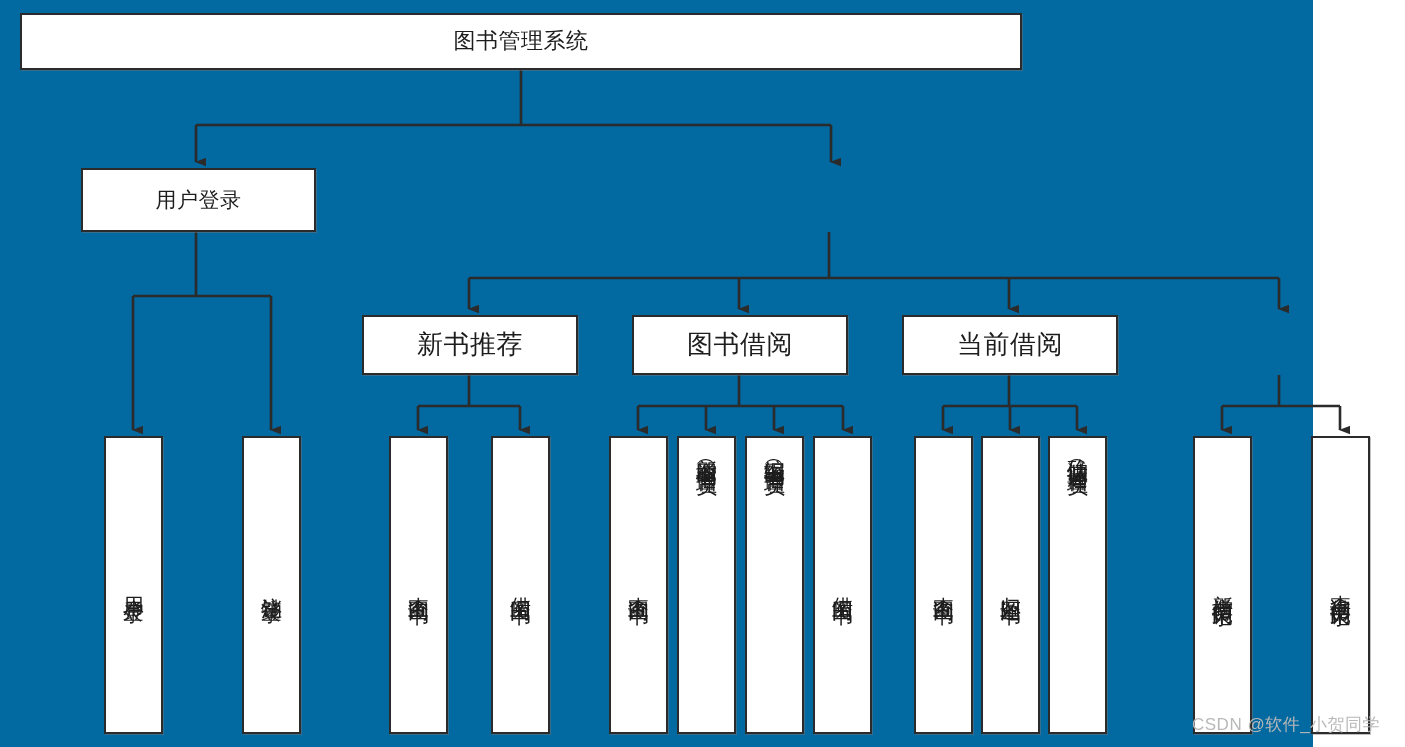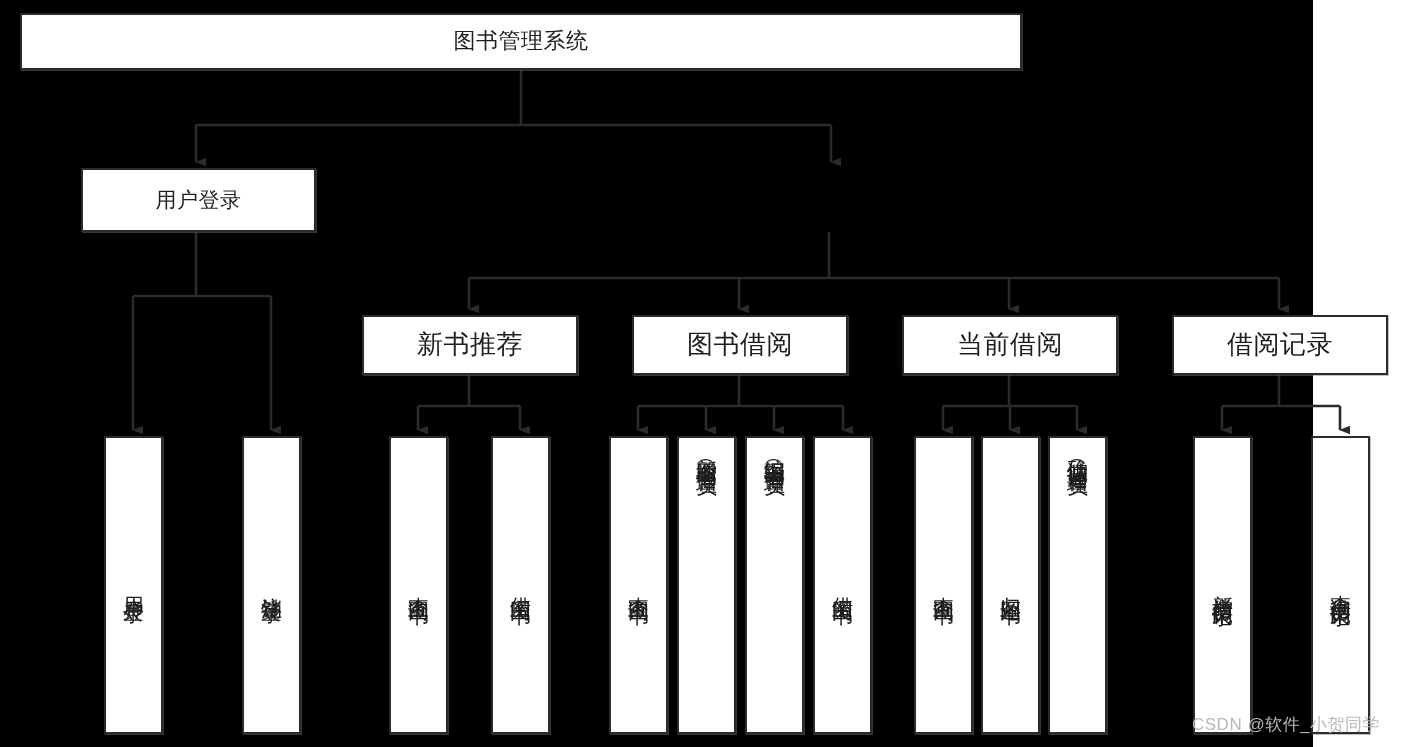--- a/index.html
+++ b/index.html
@@ -1,21 +1,21 @@
 <!DOCTYPE html>
 <html><head>
 <meta charset="utf-8">
 <title>图书管理系统 功能结构图</title>
 <style>
   html,body{margin:0;padding:0;background:#ffffff;}
   body{
     font-family:"Liberation Sans","DejaVu Sans",sans-serif;
     width:1405px;height:747px;overflow:hidden;position:relative;
   }
-  #diagram-root{position:relative;width:1313px;height:747px;background:#000000;}
+  #diagram-root{position:relative;width:1313px;height:747px;background:#0369a1;}
   svg.wires{position:absolute;left:0;top:0;width:1405px;height:747px;pointer-events:none;}
 
   .node{
     position:absolute;
     box-sizing:border-box;
     background:#ffffff;
     border:2px solid #2b2b2b;
     display:flex;
     align-items:center;
     justify-content:center;
@@ -124,23 +124,20 @@
 
   <div class="node level3" style="left:362px;top:315px;width:216px;height:60px;">
     <span class="lbl">新书推荐</span>
   </div>
   <div class="node level3" style="left:632px;top:315px;width:216px;height:60px;">
     <span class="lbl">图书借阅</span>
   </div>
   <div class="node level3" style="left:902px;top:315px;width:216px;height:60px;">
     <span class="lbl">当前借阅</span>
   </div>
-  <div class="node level3" style="left:1172px;top:315px;width:216px;height:60px;">
-    <span class="lbl">借阅记录</span>
-  </div>
 
   <div class="node leaf centered" style="left:104px;top:436px;width:59px;height:298px;">
     <span class="lbl">用户登录</span>
   </div>
   <div class="node leaf centered" style="left:242px;top:436px;width:59px;height:298px;">
     <span class="lbl">注销登录</span>
   </div>
 
   <div class="node leaf centered" style="left:389px;top:436px;width:59px;height:298px;">
     <span class="lbl">查询图书</span>

